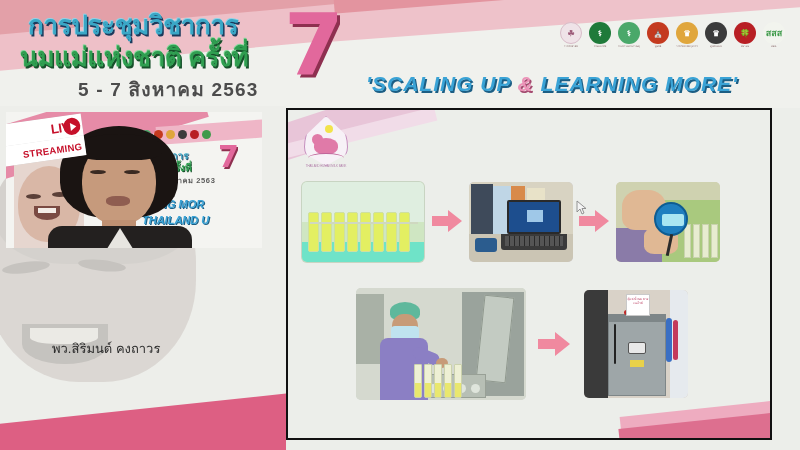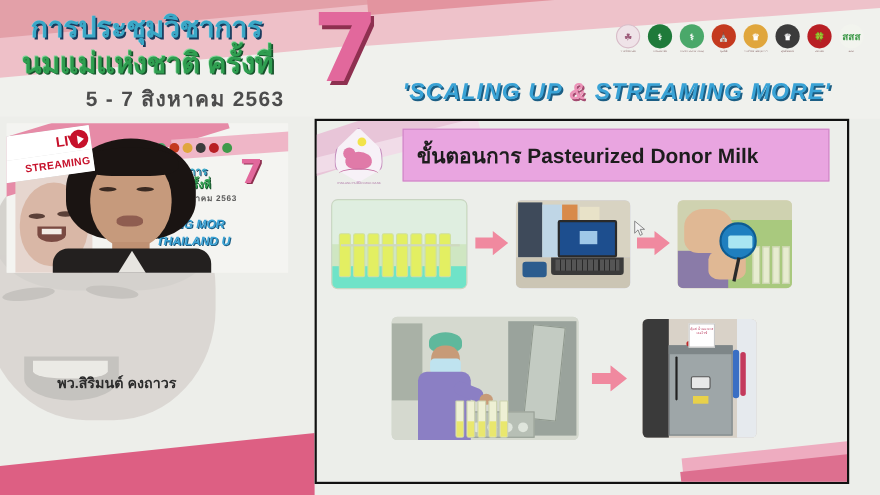--- a/index.html
+++ b/index.html
@@ -193,21 +193,21 @@
     border-top:4px solid transparent; border-bottom:4px solid transparent; margin-left:2px;
   }
   .live-badge .lbbot {
     position:absolute; left:0; top:22px; width:96px; height:20px; background:#fff;
     display:flex; align-items:center; justify-content:flex-end; padding-right:3px;
   }
   .live-badge .lbbot span { font-size:9.5px; font-weight:bold; color:#c6102a; letter-spacing:0.3px; }
 
   .speaker-name {
     position:absolute; left:52px; top:232px; font-size:13px; color:#2b2b2b;
-    white-space:nowrap; font-weight:bold;
+    white-space:nowrap; font-weight:normal;
   }
 
   
   .slide {
     position:absolute; left:286px; top:108px; width:486px; height:332px;
     background:#eceeea; border:2px solid #111;
     overflow:hidden;
   }
   .sl-band1 { position:absolute; left:-10px; top:-8px; width:150px; height:36px;
               background:#e8c5d8; transform:rotate(-18deg); }
@@ -365,21 +365,21 @@
     <div class="band-mid"></div>
     <div class="band-dark2"></div>
     <div class="band-mid2"></div>
     <div class="band-light"></div>
 
     <div class="title-l1">การประชุมวิชาการ</div>
     <div class="title-l2">นมแม่แห่งชาติ ครั้งที่</div>
     <div class="title-date">5 - 7 สิงหาคม 2563</div>
     <div class="big-seven">7</div>
 
-    <div class="tagline"><span>'SCALING UP </span><span class="amp">&amp;</span><span> STREAMING MORE'</span></div>
+    <div class="tagline"><span>'SCALING UP </span><span class="amp">&amp;</span><span> LEARNING MORE'</span></div>
 
     <div class="logos">
       <div class="logo lg1">
         <div class="mark">☘</div>
         <div class="cap">ราชวิทยาลัย</div>
       </div>
       <div class="logo lg2">
         <div class="mark">⚕</div>
         <div class="cap">กรมอนามัย</div>
       </div>
@@ -489,23 +489,20 @@
 
     <div class="sl-logo">
       <div class="sl-drop"></div>
       <div class="sl-dropdot"></div>
       <div class="sl-babyhead"></div>
       <div class="sl-baby"></div>
       <div class="sl-arms"></div>
       <div class="sl-logocap">THAILAND HUMAN MILK BANK</div>
     </div>
 
-    <div class="sl-title">
-      <span>ขั้นตอนการ Pasteurized Donor Milk</span>
-    </div>
 
     <div class="row1">
 
       <div class="photo pA">
         <div class="wall"></div>
         <div class="floor"></div>
         <div class="rack">
           <i style="left:0px"></i>
           <i style="left:13px"></i>
           <i style="left:26px"></i>

